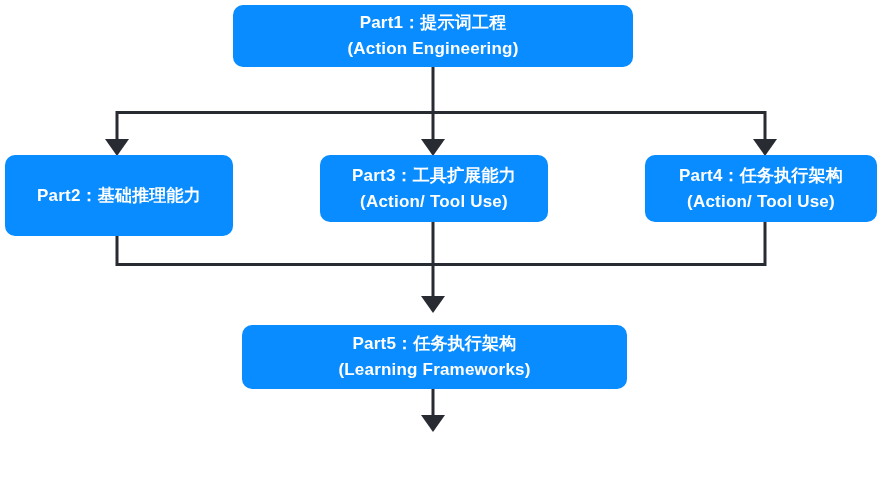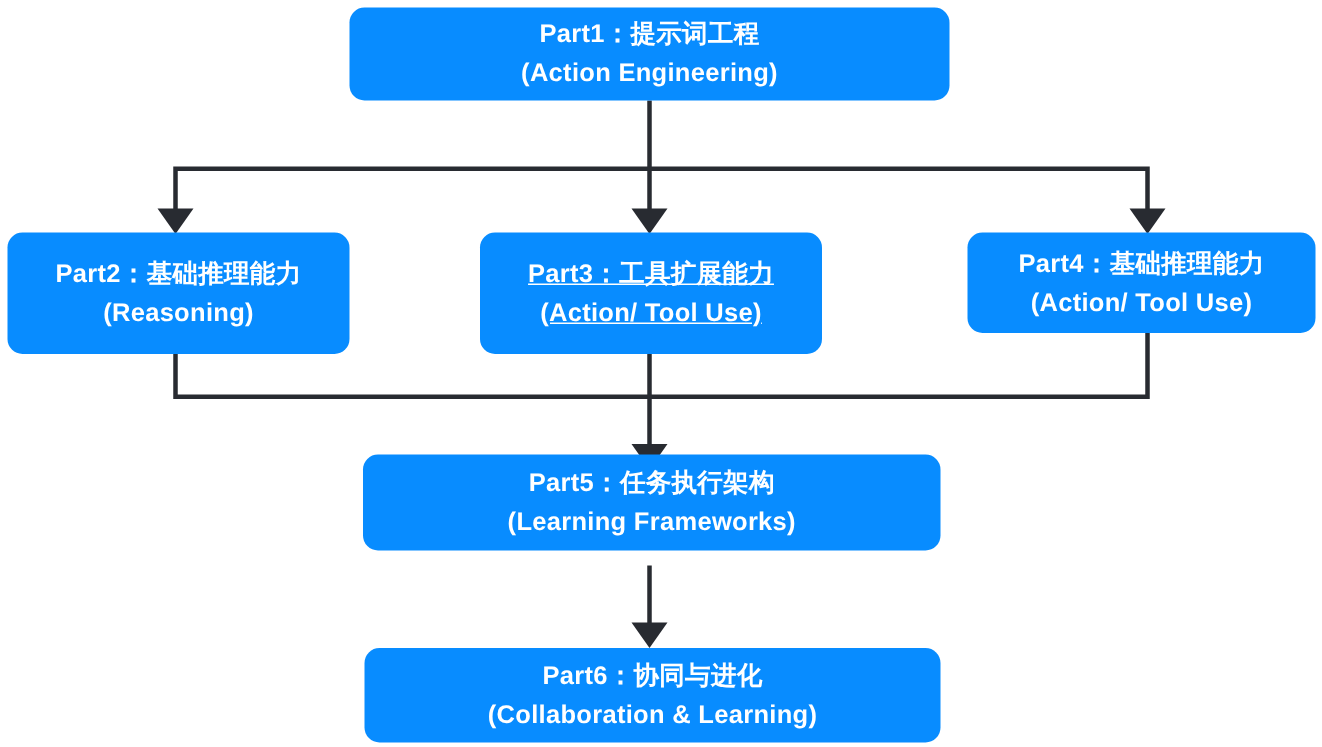--- a/index.html
+++ b/index.html
@@ -42,23 +42,23 @@
     text-align:center;
     font-weight:700;
     font-size:17px;
     line-height:26px;
     letter-spacing:0.2px;
   }
   .node .title,.node .subtitle{display:block;white-space:nowrap;}
   
   #node-part1{left:233px;top:5px;width:400px;height:62px;}
   #node-part2{left:5px;top:155px;width:228px;height:81px;}
-  #node-part3{left:320px;top:155px;width:228px;height:81px;text-decoration:underline;}
+  #node-part3{left:320px;top:155px;width:228px;height:67px;}
   #node-part4{left:645px;top:155px;width:232px;height:67px;}
-  #node-part5{left:242px;top:303px;width:385px;height:64px;}
+  #node-part5{left:242px;top:325px;width:385px;height:64px;}
   #node-part6{left:243px;top:432px;width:384px;height:63px;}
 </style>
 </head>
 <body>
 
 <div class="canvas">
 
   <svg class="connector-layer" viewBox="0 0 881 498" xmlns="http://www.w3.org/2000/svg">
 
     <path d="M433 67 V141"></path>
@@ -76,36 +76,31 @@
     <polygon points="421,415 445,415 433,432"></polygon>
   </svg>
 
   <div class="node" id="node-part1">
     <span class="title">Part1：提示词工程</span>
     <span class="subtitle">(Action Engineering)</span>
   </div>
 
   <div class="node" id="node-part2">
     <span class="title">Part2：基础推理能力</span>
-    <span class="subtitle">(Reasoning)</span>
   </div>
 
   <div class="node" id="node-part3">
     <span class="title">Part3：工具扩展能力</span>
     <span class="subtitle">(Action/ Tool Use)</span>
   </div>
 
   <div class="node" id="node-part4">
-    <span class="title">Part4：基础推理能力</span>
+    <span class="title">Part4：任务执行架构</span>
     <span class="subtitle">(Action/ Tool Use)</span>
   </div>
 
   <div class="node" id="node-part5">
     <span class="title">Part5：任务执行架构</span>
     <span class="subtitle">(Learning Frameworks)</span>
   </div>
 
-  <div class="node" id="node-part6">
-    <span class="title">Part6：协同与进化</span>
-    <span class="subtitle">(Collaboration &amp; Learning)</span>
-  </div>
 
 </div>
 
 </body></html>

